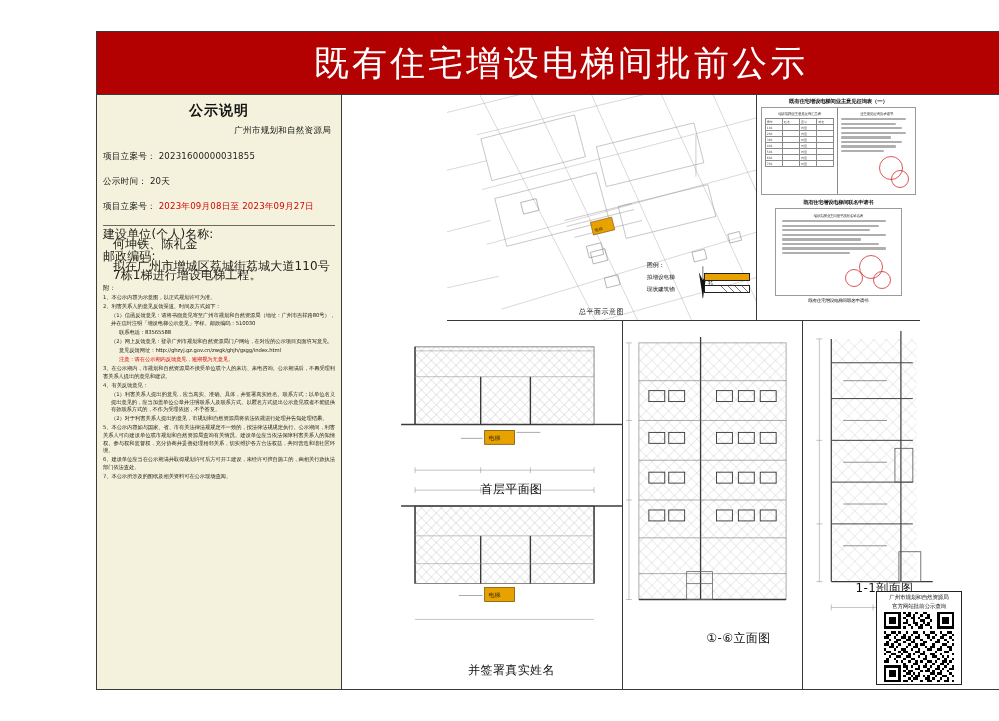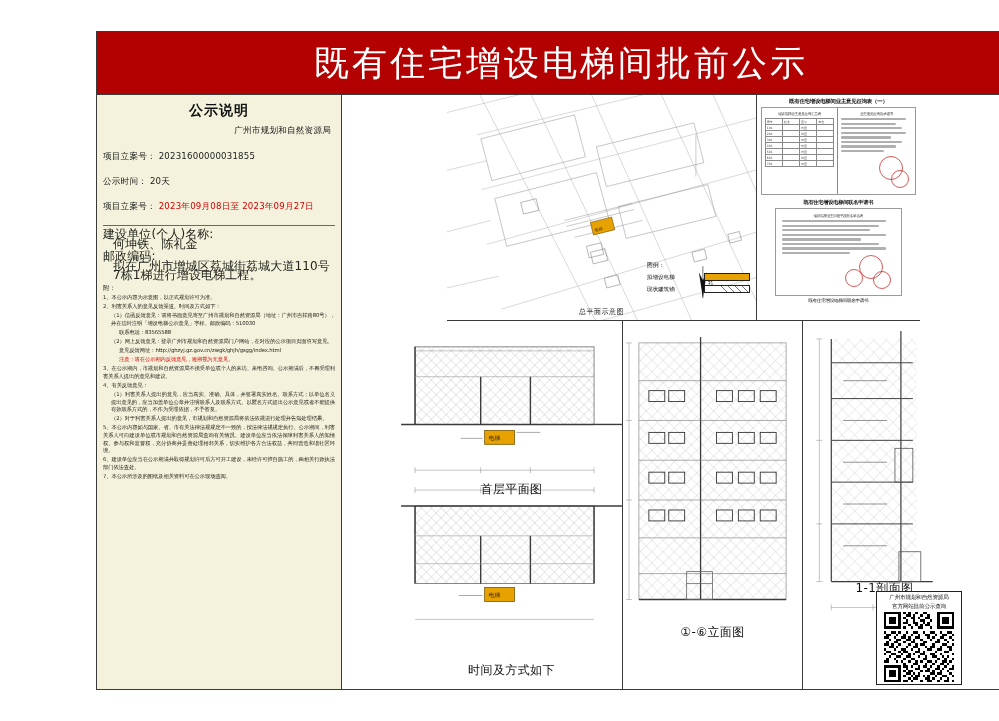--- a/index.html
+++ b/index.html
@@ -642,21 +642,21 @@
                 <line x1="14" y1="170" x2="194" y2="170"></line>
                 <line x1="14" y1="167" x2="14" y2="173"></line>
                 <line x1="80" y1="167" x2="80" y2="173"></line>
                 <line x1="130" y1="167" x2="130" y2="173"></line>
                 <line x1="194" y1="167" x2="194" y2="173"></line>
                 <line x1="14" y1="300" x2="194" y2="300"></line>
               </g>
             </g>
           </svg>
           <div class="dwg-caption" style="top:160px;">首层平面图</div>
-          <div class="dwg-caption" style="bottom:10px;">时间及方式如下</div>
+          <div class="dwg-caption" style="bottom:10px;">并签署真实姓名</div>
         </div>
 
         <div class="elev-cell">
           <svg class="dwg-svg" viewBox="0 0 180 370" preserveAspectRatio="xMidYMid meet">
             <defs>
               <pattern id="hatchC" width="8" height="8" patternUnits="userSpaceOnUse" patternTransform="rotate(45)">
                 <line x1="0" y1="0" x2="0" y2="8" stroke="#c8c8c8" stroke-width="0.7"></line>
               </pattern>
               <pattern id="hatchD" width="8" height="8" patternUnits="userSpaceOnUse" patternTransform="rotate(-45)">
                 <line x1="0" y1="0" x2="0" y2="8" stroke="#c8c8c8" stroke-width="0.7"></line>
@@ -704,21 +704,21 @@
               <line x1="64" y1="264" x2="90" y2="264"></line>
             </g>
             <g stroke="#888" stroke-width="0.5">
               <line x1="6" y1="22" x2="6" y2="280"></line>
               <line x1="3" y1="22" x2="9" y2="22"></line>
               <line x1="3" y1="100" x2="9" y2="100"></line>
               <line x1="3" y1="180" x2="9" y2="180"></line>
               <line x1="3" y1="280" x2="9" y2="280"></line>
             </g>
           </svg>
-          <div class="dwg-caption" style="bottom:48px;">①-⑥立面图</div>
+          <div class="dwg-caption" style="bottom:42px;margin-left:26px;">①-⑥立面图</div>
         </div>
 
         <div class="sect-cell">
           <svg class="dwg-svg" viewBox="0 0 163 370" preserveAspectRatio="xMidYMid meet">
             <defs>
               <pattern id="hatchE" width="9" height="9" patternUnits="userSpaceOnUse" patternTransform="rotate(45)">
                 <line x1="0" y1="0" x2="0" y2="9" stroke="#cfcfcf" stroke-width="0.7"></line>
               </pattern>
               <pattern id="hatchF" width="9" height="9" patternUnits="userSpaceOnUse" patternTransform="rotate(-45)">
                 <line x1="0" y1="0" x2="0" y2="9" stroke="#cfcfcf" stroke-width="0.7"></line>

